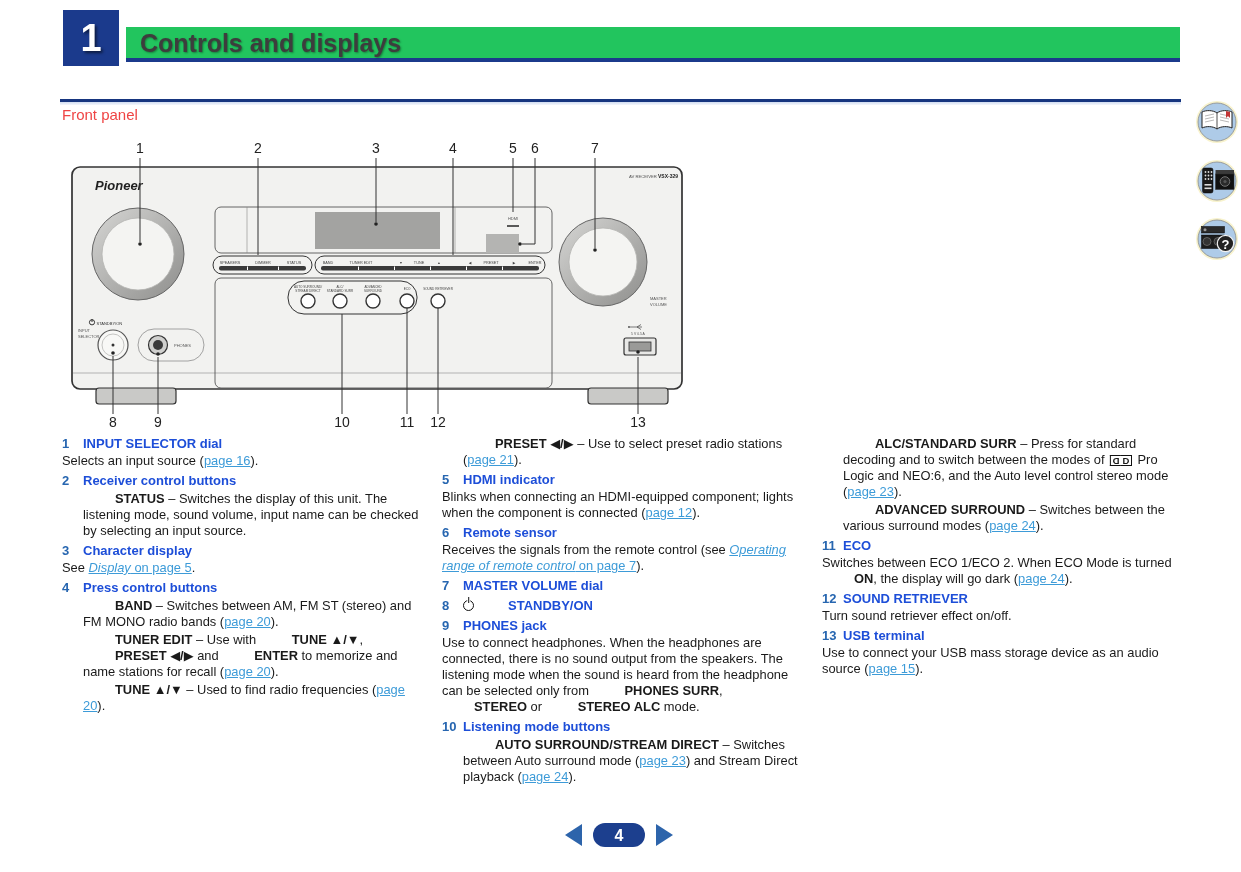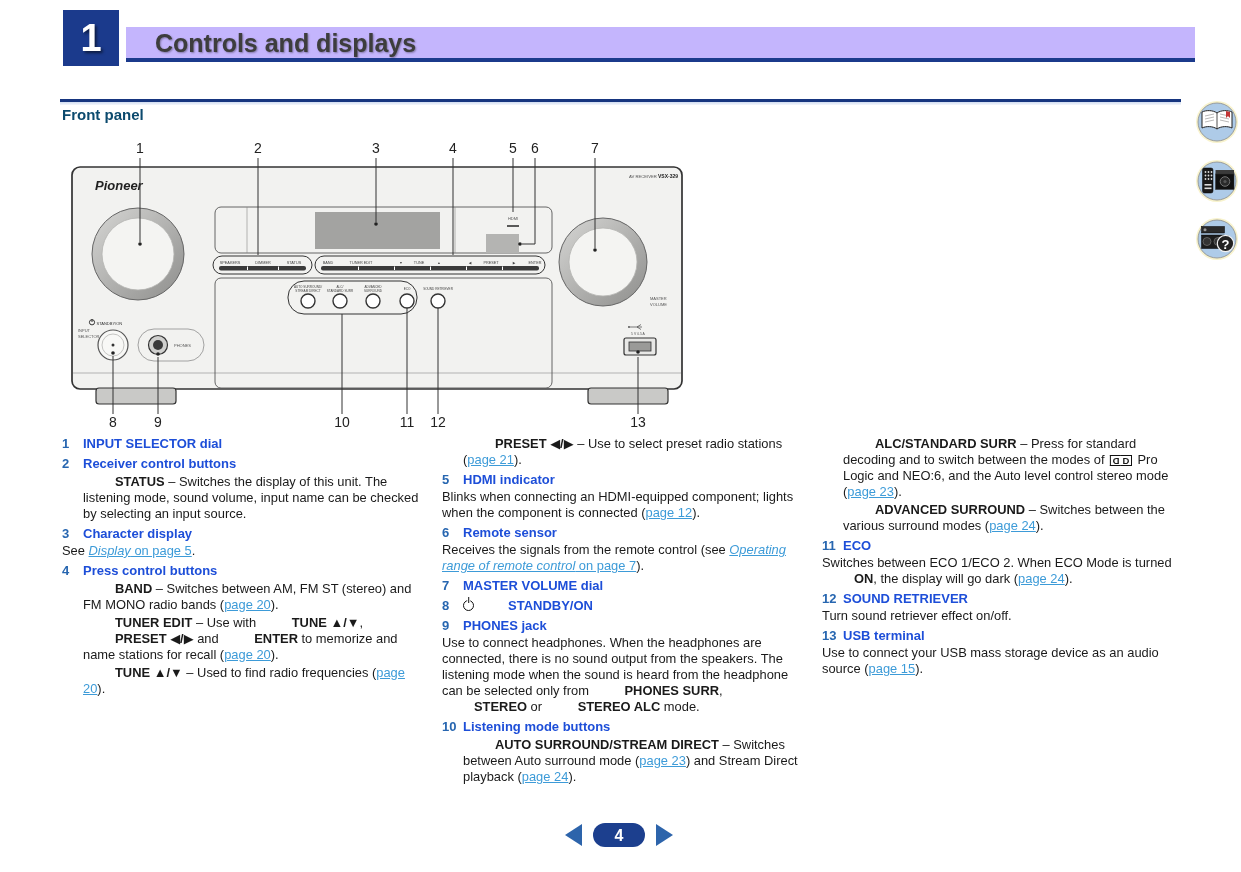--- a/index.html
+++ b/index.html
@@ -2,27 +2,27 @@
 <html><head>
 <meta charset="utf-8">
 <style>
   html,body{margin:0;padding:0;background:#fff;}
   .page{position:relative;width:1241px;height:872px;background:#fff;overflow:hidden;
         font-family:"Liberation Sans","DejaVu Sans",sans-serif;color:#1a1a1a;}
   
   .chapter-box{position:absolute;left:63px;top:10px;width:56px;height:56px;background:#1b3a8c;
         display:flex;align-items:center;justify-content:center;}
   .chapter-box span{color:#fff;font-size:38px;font-weight:bold;text-shadow:2px 2px 3px rgba(0,0,0,.55);}
-  .title-bar{position:absolute;left:126px;top:27px;width:1054px;height:31px;background:#c4b5fd;
-        border-bottom:4px solid #1b3a8c;padding-left:15px;}
+  .title-bar{position:absolute;left:126px;top:27px;width:1054px;height:31px;background:#22c55e;
+        border-bottom:4px solid #1b3a8c;}
   .title-bar h1{margin:0;padding:2px 0 0 14px;font-size:25px;font-weight:bold;color:#3d3d3d;
         text-shadow:1px 1px 2px rgba(0,0,0,.35);letter-spacing:0px;}
   .rule{position:absolute;left:60px;top:99px;width:1121px;height:6px;
         background:linear-gradient(to bottom,#16357f 0,#16357f 45%,#cdd9ef 45%,#f4f7fc 100%);}
-  .section-title{position:absolute;left:62px;top:106px;font-size:15px;font-weight:bold;color:#0c4a6e;}
+  .section-title{position:absolute;left:62px;top:106px;font-size:15px;font-weight:normal;color:#ef4444;}
   
   .figure{position:absolute;left:58px;top:136px;width:650px;height:300px;}
   .figure svg{display:block;}
   svg text{font-family:"Liberation Sans","DejaVu Sans",sans-serif;}
   
   .col{position:absolute;top:436px;width:368px;font-size:12.9px;line-height:16px;}
   .col1{left:62px;} .col2{left:442px;} .col3{left:822px;}
   .entry{margin-top:4px;}
   .entry:first-child{margin-top:0;}
   .ehead{display:flex;font-weight:bold;font-size:13px;}
@@ -215,20 +215,21 @@
       </g>
     </svg>
   </div>
 
   <div class="col col1">
     <div class="entry">
       <div class="ehead">
           <span class="num">1</span>
           <span class="etitle">INPUT SELECTOR dial</span>
         </div>
+      <div class="para"><span>Selects an input source (</span><span class="sg-l">page 16</span><span>).</span></div>
     </div>
     <div class="entry">
       <div class="ehead">
           <span class="num">2</span>
           <span class="etitle">Receiver control buttons</span>
         </div>
       <div class="term"><span class="sg-b">STATUS</span><span> – Switches the display of this unit. The listening mode, sound volume, input name can be checked by selecting an input source.</span></div>
     </div>
     <div class="entry">
       <div class="ehead">

